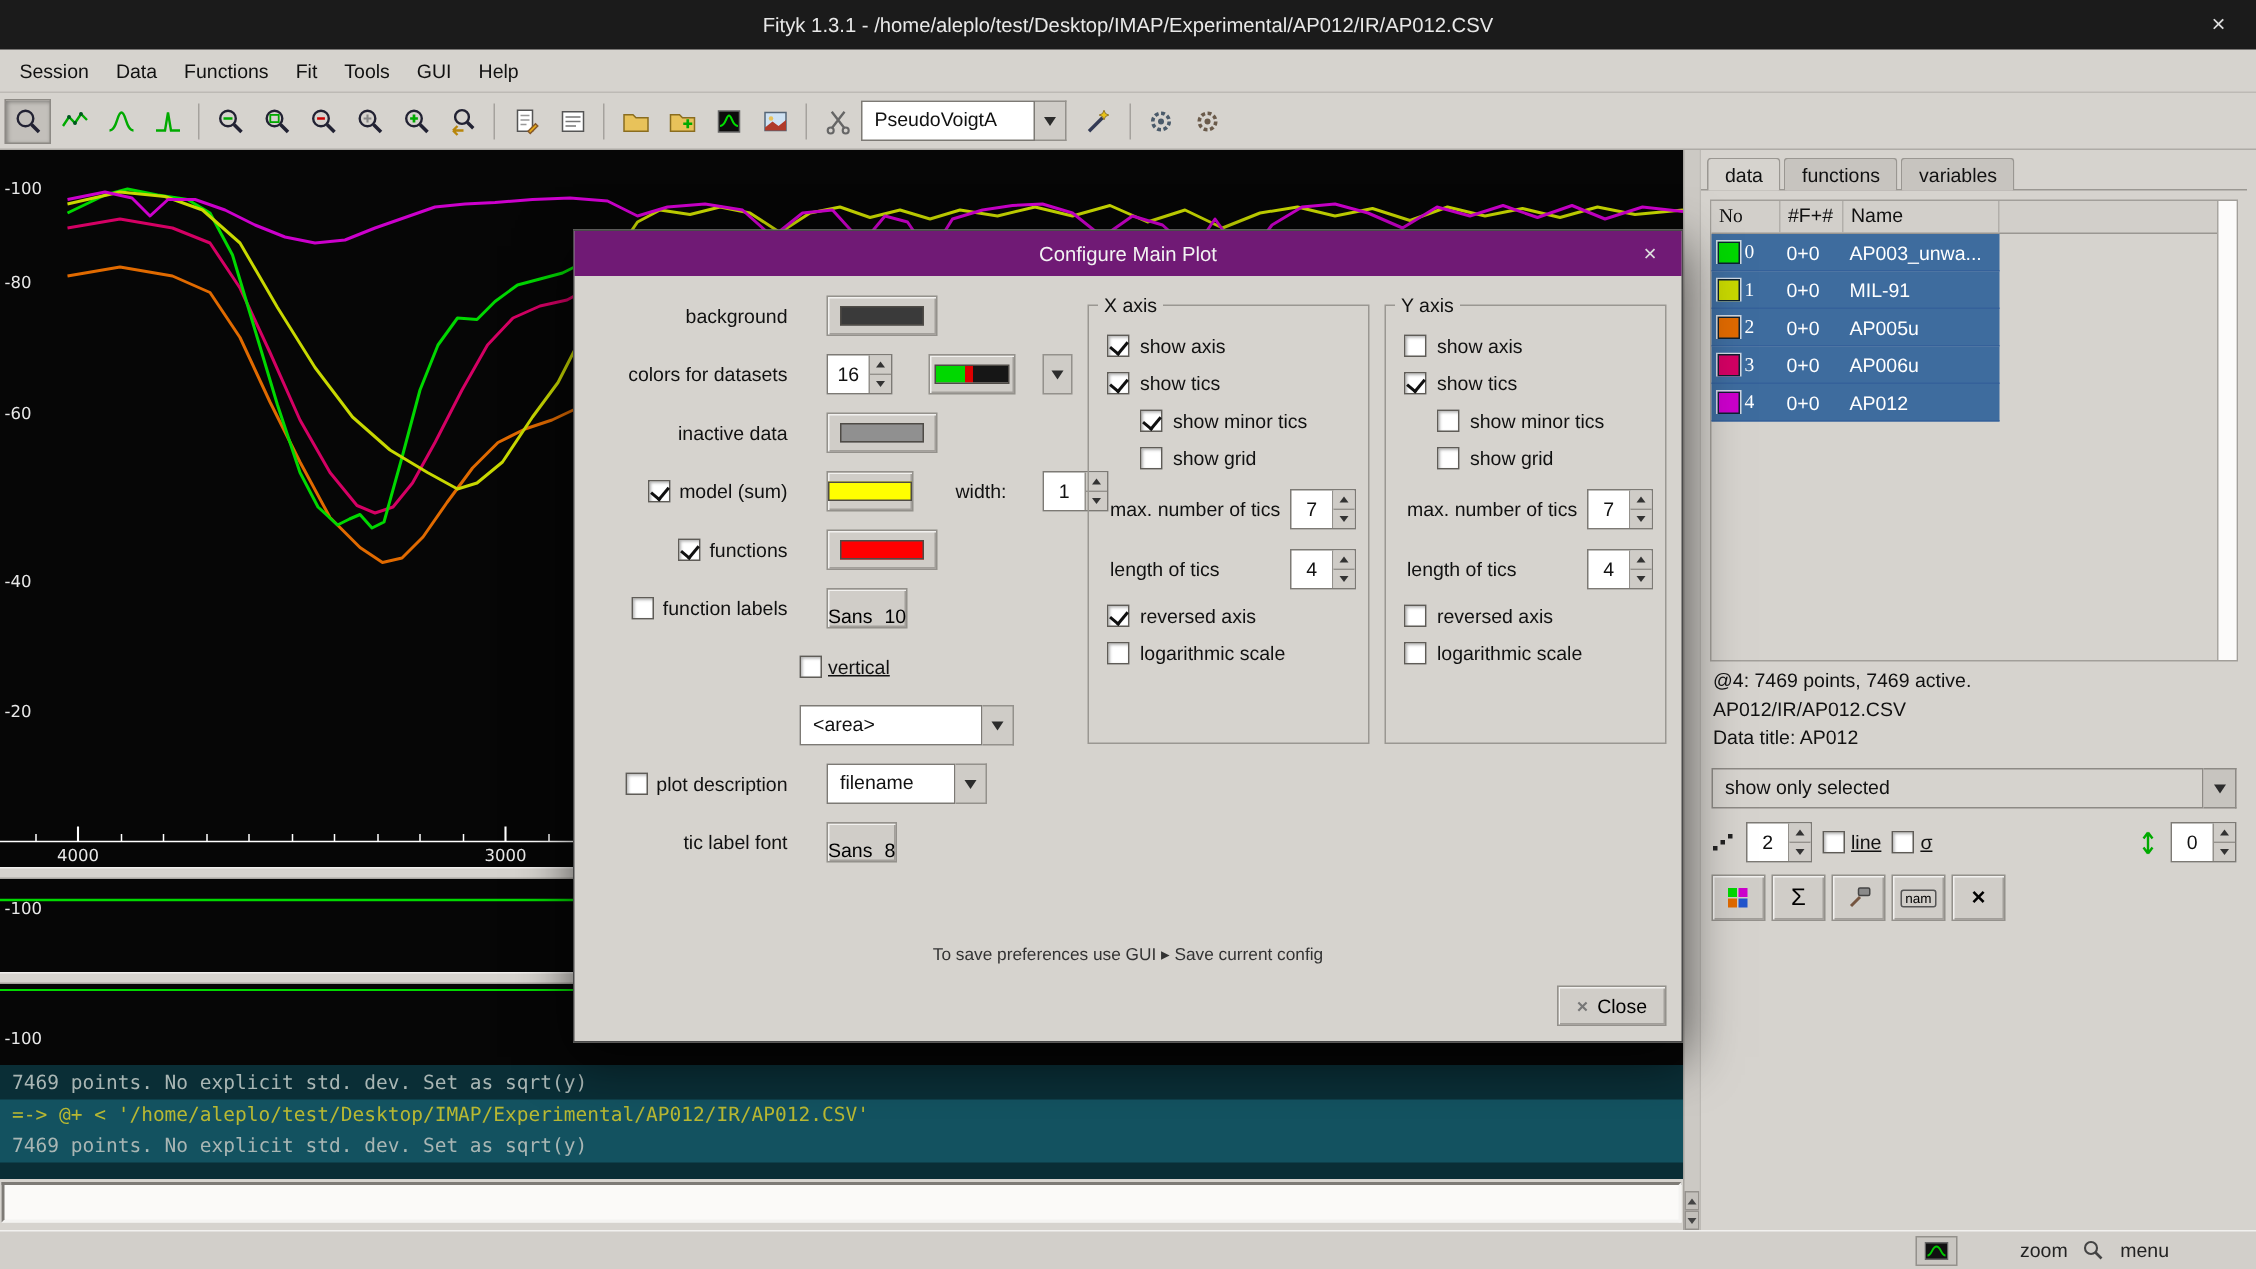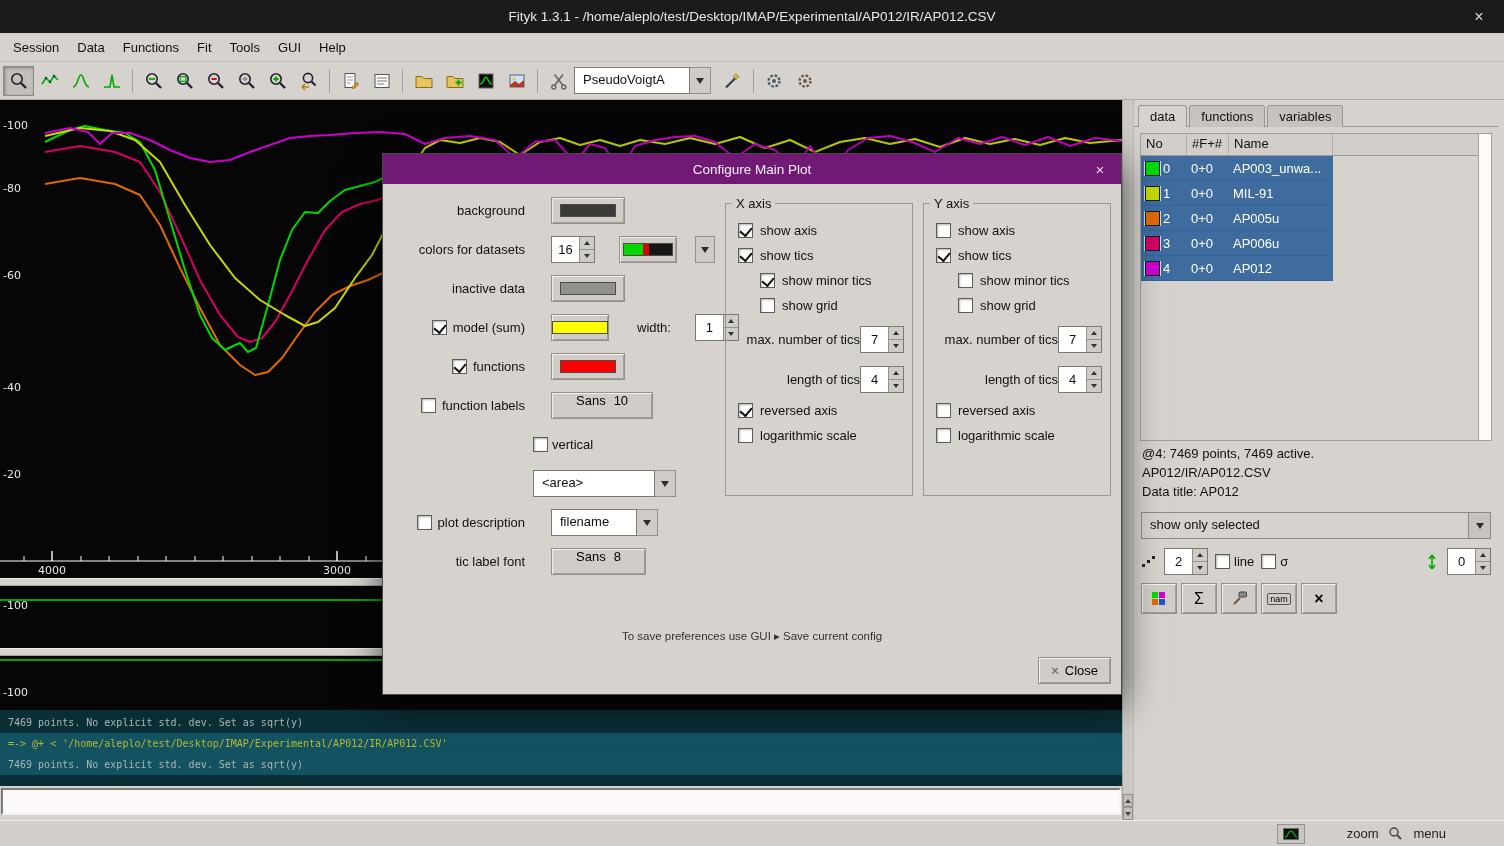--- a/index.html
+++ b/index.html
@@ -33,55 +33,55 @@
   .rail-btn i { border:3px solid transparent; }
   .rail-btn.up i { border-bottom:4px solid #444; margin-top:-3px; }
   .rail-btn.dn i { border-top:4px solid #444; margin-bottom:-3px; }
 
   .main-plot { height:478px; background:#060606; position:relative; }
   .main-plot svg { display:block; }
   .aux-sep { height:8px; background:#d6d3ce; border-top:1px solid #efeeec; border-bottom:1px solid #a8a5a0; }
   .aux-plot1 { height:62px; background:#060606; }
   .aux-plot2 { height:54px; background:#060606; }
 
-  .console { height:76px; background:#0a2e36; font-family:"DejaVu Sans Mono",monospace; font-size:10px; padding:2px 0; color:#a9b6b4; overflow:hidden; }
+  .console { height:76px; background:#0a2e36; font-family:"DejaVu Sans Mono",monospace; font-size:13px; padding:2px 0; color:#a9b6b4; overflow:hidden; }
   .console .cline { padding:1px 8px; line-height:19px; white-space:nowrap; }
   .console .sel { background:#135260; }
   .console .cmd { color:#b8b832; }
 
   .cmd-input-wrap { margin-top:2px; padding:0 1px; }
   .cmd-input { width:100%; height:27px; border:2px solid; border-color:#7e7b76 #f4f3f1 #f4f3f1 #7e7b76; background:#fbfaf8; font-family:"Liberation Sans",sans-serif; font-size:13px; padding:0 6px; outline:none; }
 
   
   .sidebar { width:365px; background:#d6d3ce; display:flex; flex-direction:column; border-left:1px solid #bdbab5; }
   .tabs { display:flex; padding:4px 4px 0 4px; border-bottom:1px solid #9a9792; height:27px; }
   .tab { padding:3px 11px; border:1px solid #9a9792; border-bottom:none; background:#c7c4bf; margin-right:2px; border-radius:3px 3px 0 0; position:relative; top:1px; }
   .tab.active { background:#d6d3ce; z-index:2; }
 
   .dtable { margin:6px 6px 0 6px; height:308px; border:1px solid #a29f9a; background:#d6d3ce; display:flex; }
   .dt-main { flex:1; display:flex; flex-direction:column; }
   .dt-head { display:flex; height:22px; background:#d2cfca; border-bottom:1px solid #9a9792; }
   .dt-head span { padding:2px 5px; border-right:1px solid #b2afaa; }
-  .c-no{ width:46px; } .c-f{ width:42px; } .c-name{ width:104px; } .c-fill{ flex:1; border-right:none !important; }
+  .c-no{ width:46px;font-family:Liberation Serif, serif; } .c-f{ width:42px; } .c-name{ width:104px; } .c-fill{ flex:1; border-right:none !important; }
   .dt-row { display:flex; width:192px; height:25px; background:#3e6c9e; color:#fff; align-items:center; border-bottom:1px solid #35619a; }
   .dt-row .cell { padding:0 4px; overflow:hidden; white-space:nowrap; }
   .dt-row .c-no { display:flex; align-items:center; gap:3px; }
   .row-swatch { width:15px; height:15px; border:1px solid #0d2030; outline:1px solid #cfd8e2; flex:none; }
   .dt-scroll { width:13px; background:#fcfbfa; border-left:1px solid #a8a5a0; }
 
   .info-block { padding:3px 8px; line-height:19px; }
 
   .filter-combo { margin:8px 7px 0 7px; display:flex; height:27px; }
   .filter-combo .val { flex:1; border:1px solid #8d8a85; background:#d6d3ce; padding:4px 4px 0 8px; }
   .filter-combo .arrow { width:22px; background:#c7c4bf; border:1px solid #8d8a85; border-left:none; display:flex; align-items:center; justify-content:center; }
   .filter-combo .arrow::after { content:""; border:4px solid transparent; border-top:6px solid #2c2c2c; margin-top:5px; }
 
   .ctrl-row { display:flex; align-items:center; gap:7px; padding:9px 7px 0 7px; }
   .ctrl-row .spacer { flex:1; }
-  .chk-label { display:flex; align-items:center; gap:4px; }
+  .chk-label { display:flex; align-items:center; gap:4px;text-decoration:underline; }
 
   .btn-row { display:flex; gap:4px; padding:8px 7px 0 7px; }
   .sq-btn { width:36px; height:31px; border:1px solid #94918c; background:#d0cdc8; box-shadow:inset 1px 1px 0 #f2f1ef, inset -1px -1px 0 #a29f9a; display:flex; align-items:center; justify-content:center; font-size:16px; }
   .sq-btn .nam { font-size:9px; border:1px solid #555; padding:0 2px; border-radius:2px; }
   .sq-btn.bold { font-weight:bold; }
 
   
   .statusbar { height:26px; background:#d2cfca; border-top:1px solid #f2f1ef; display:flex; align-items:center; justify-content:flex-end; padding-right:58px; gap:10px; }
   .statusbar .mini-btn { width:28px; height:20px; border:1px solid #94918c; background:#c9c6c1; display:flex; align-items:center; justify-content:center; margin-right:32px; }
   .status-label { color:#222; }
@@ -107,30 +107,30 @@
   .swatch.grad i { width:50px; }
 
   .spinner { display:inline-flex; height:27px; border:1px solid #7d7a75; background:#fff; }
   .spinner .spin-val { min-width:27px; text-align:center; line-height:25px; padding:0 2px; }
   .spin-btns { width:15px; display:flex; flex-direction:column; border-left:1px solid #94918c; }
   .spin-btns i { flex:1; background:#cfccc7; display:flex; align-items:center; justify-content:center; }
   .spin-btns i.up::after { content:""; border:3px solid transparent; border-bottom:4px solid #333; margin-top:-3px; }
   .spin-btns i.dn::after { content:""; border:3px solid transparent; border-top:4px solid #333; margin-bottom:-3px; }
   .spin-btns i + i { border-top:1px solid #94918c; }
 
-  .fontbtn { height:27px; border:1px solid #94918c; background:#d0cdc8; box-shadow:inset 1px 1px 0 #f2f1ef, inset -1px -1px 0 #a29f9a; padding:0 24px; display:inline-flex; align-items:flex-start; gap:8px; font-size:13px; }
+  .fontbtn { height:27px; border:1px solid #94918c; background:#d0cdc8; box-shadow:inset 1px 1px 0 #f2f1ef, inset -1px -1px 0 #a29f9a; padding:0 0; display:inline-flex; align-items:flex-end; gap:8px; font-size:13px; }
 
   .arrow-btn { width:22px; height:27px; background:#cfccc7; border:1px solid #94918c; display:flex; align-items:center; justify-content:center; }
   .arrow-btn::after { content:""; border:4px solid transparent; border-top:6px solid #2c2c2c; margin-top:5px; }
 
   fieldset.axis-group { width:196px; border:1px solid #9a9792; margin-left:10px; padding:2px 2px 6px 2px; height:300px; }
   fieldset.axis-group legend { padding:0 4px; margin-left:4px; }
   .crow { display:flex; align-items:center; gap:7px; margin:10px 0 0 10px; }
   .crow.ind { margin-left:32px; }
-  .spinrow { display:flex; align-items:center; justify-content:flex-end; margin:13px 6px 0 12px; }
+  .spinrow { display:flex; align-items:center; justify-content:space-between; margin:13px 6px 0 12px; }
 
   .dlg-footer { padding:0 10px 10px 10px; }
   .dlg-note { text-align:center; font-size:11.5px; color:#333; margin-bottom:14px; }
   .close-btn { float:right; height:27px; padding:0 12px; border:1px solid #94918c; background:#d0cdc8; box-shadow:inset 1px 1px 0 #f2f1ef, inset -1px -1px 0 #a29f9a; display:flex; align-items:center; gap:6px; font-size:13px; }
   .close-btn .x { color:#777; font-weight:bold; }
 
   svg { display:block; }
   button { font-family:"Liberation Sans",sans-serif; cursor:default; }
 </style>
 </head>

